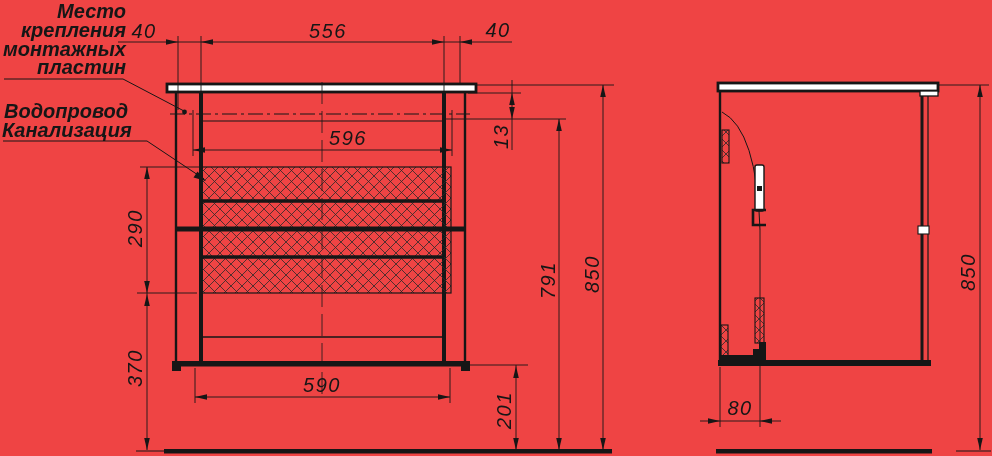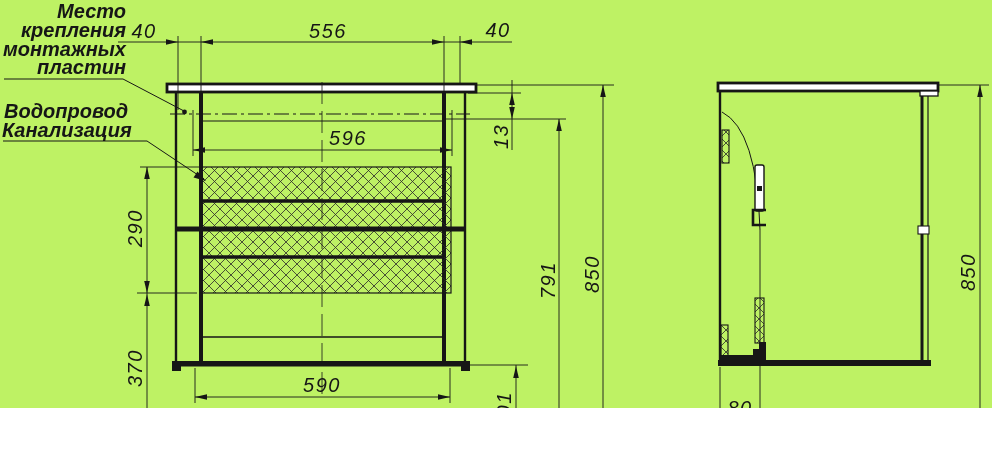--- a/index.html
+++ b/index.html
@@ -1,16 +1,16 @@
 <!DOCTYPE html>
 <html><head>
 <meta charset="utf-8">
 <style>
   html,body{margin:0;padding:0;background:#ffffff;}
-  .sheet{position:relative;width:992px;height:408px;background:#bef264;overflow:hidden;}
+  .sheet{position:relative;width:992px;height:456px;background:#ef4444;overflow:hidden;}
   svg{display:block;}
   text{font-family:"Liberation Sans","DejaVu Sans",sans-serif;fill:#161616;}
   .dim{font-size:20px;font-style:italic;letter-spacing:1.5px;font-weight:500;}
   .lbl{font-size:20px;font-style:italic;font-weight:600;}
 </style>
 </head>
 <body>
 
 <div class="sheet">
 <svg viewBox="0 0 992 456" width="992" height="456">

